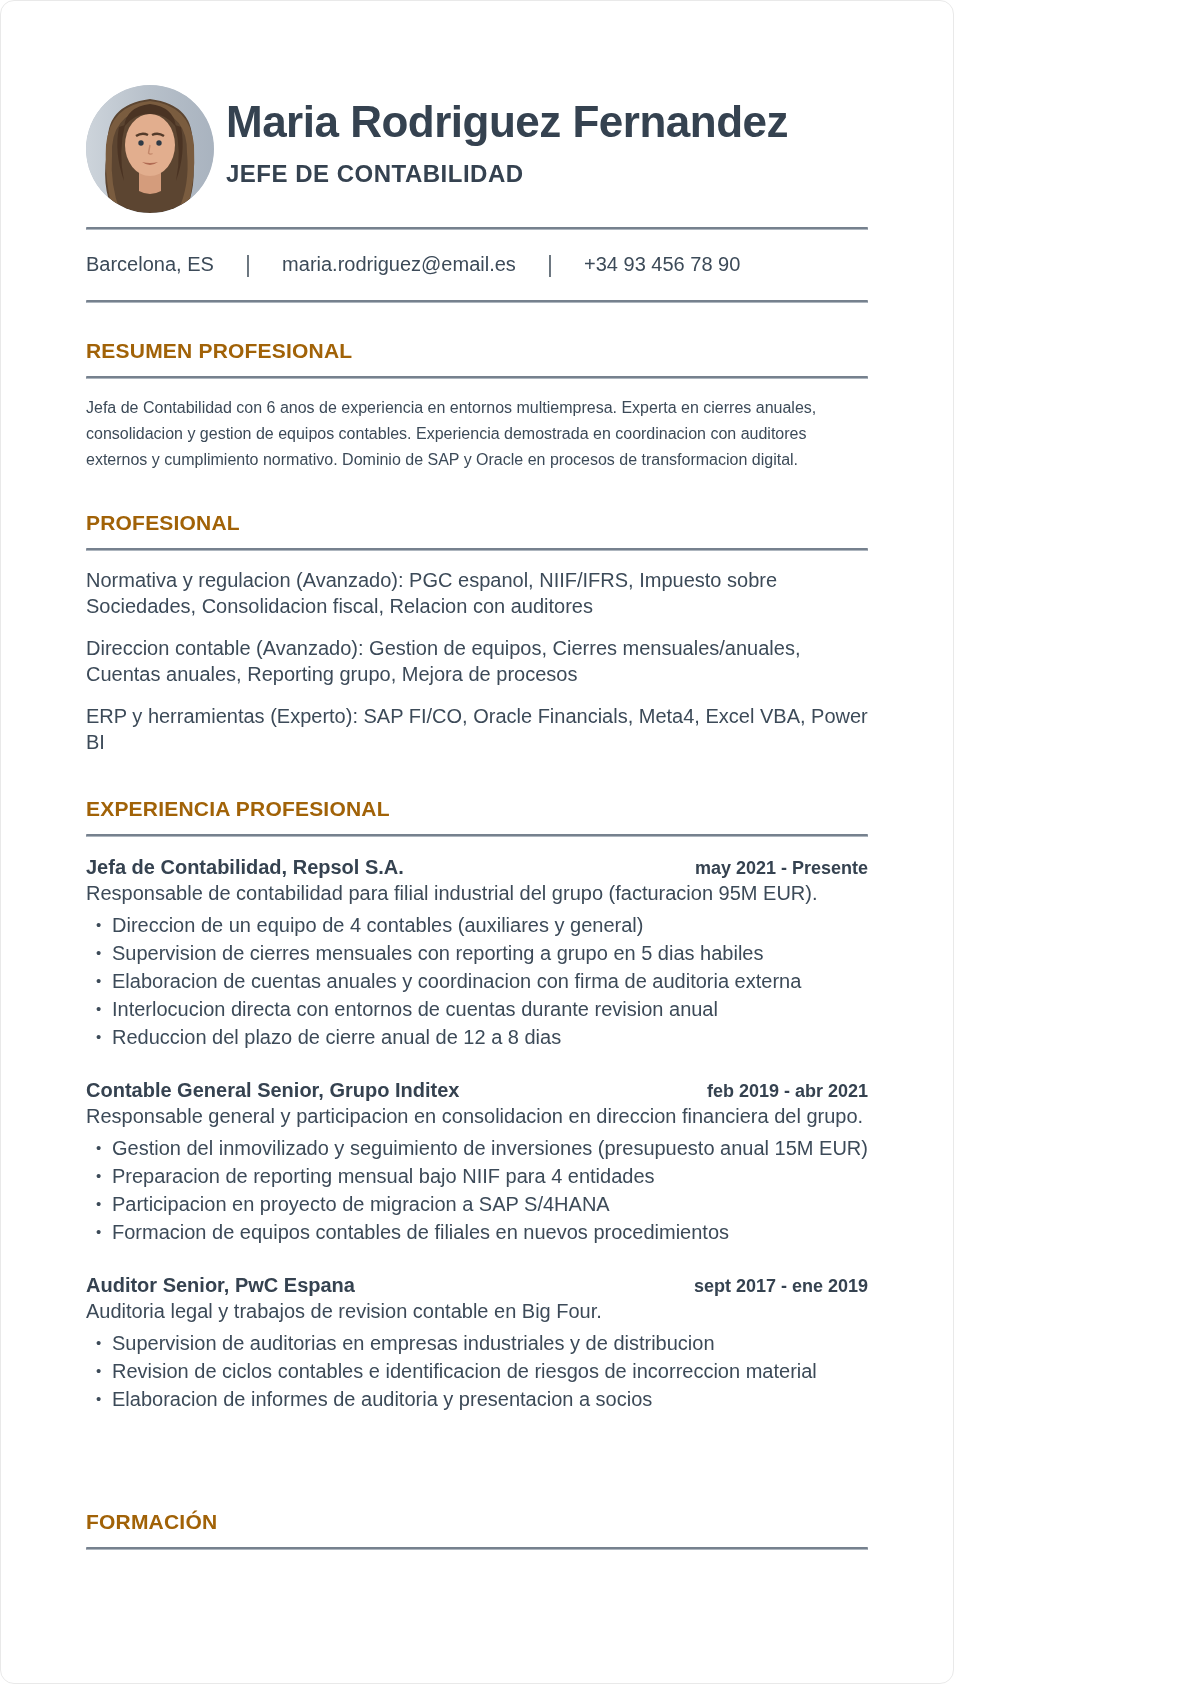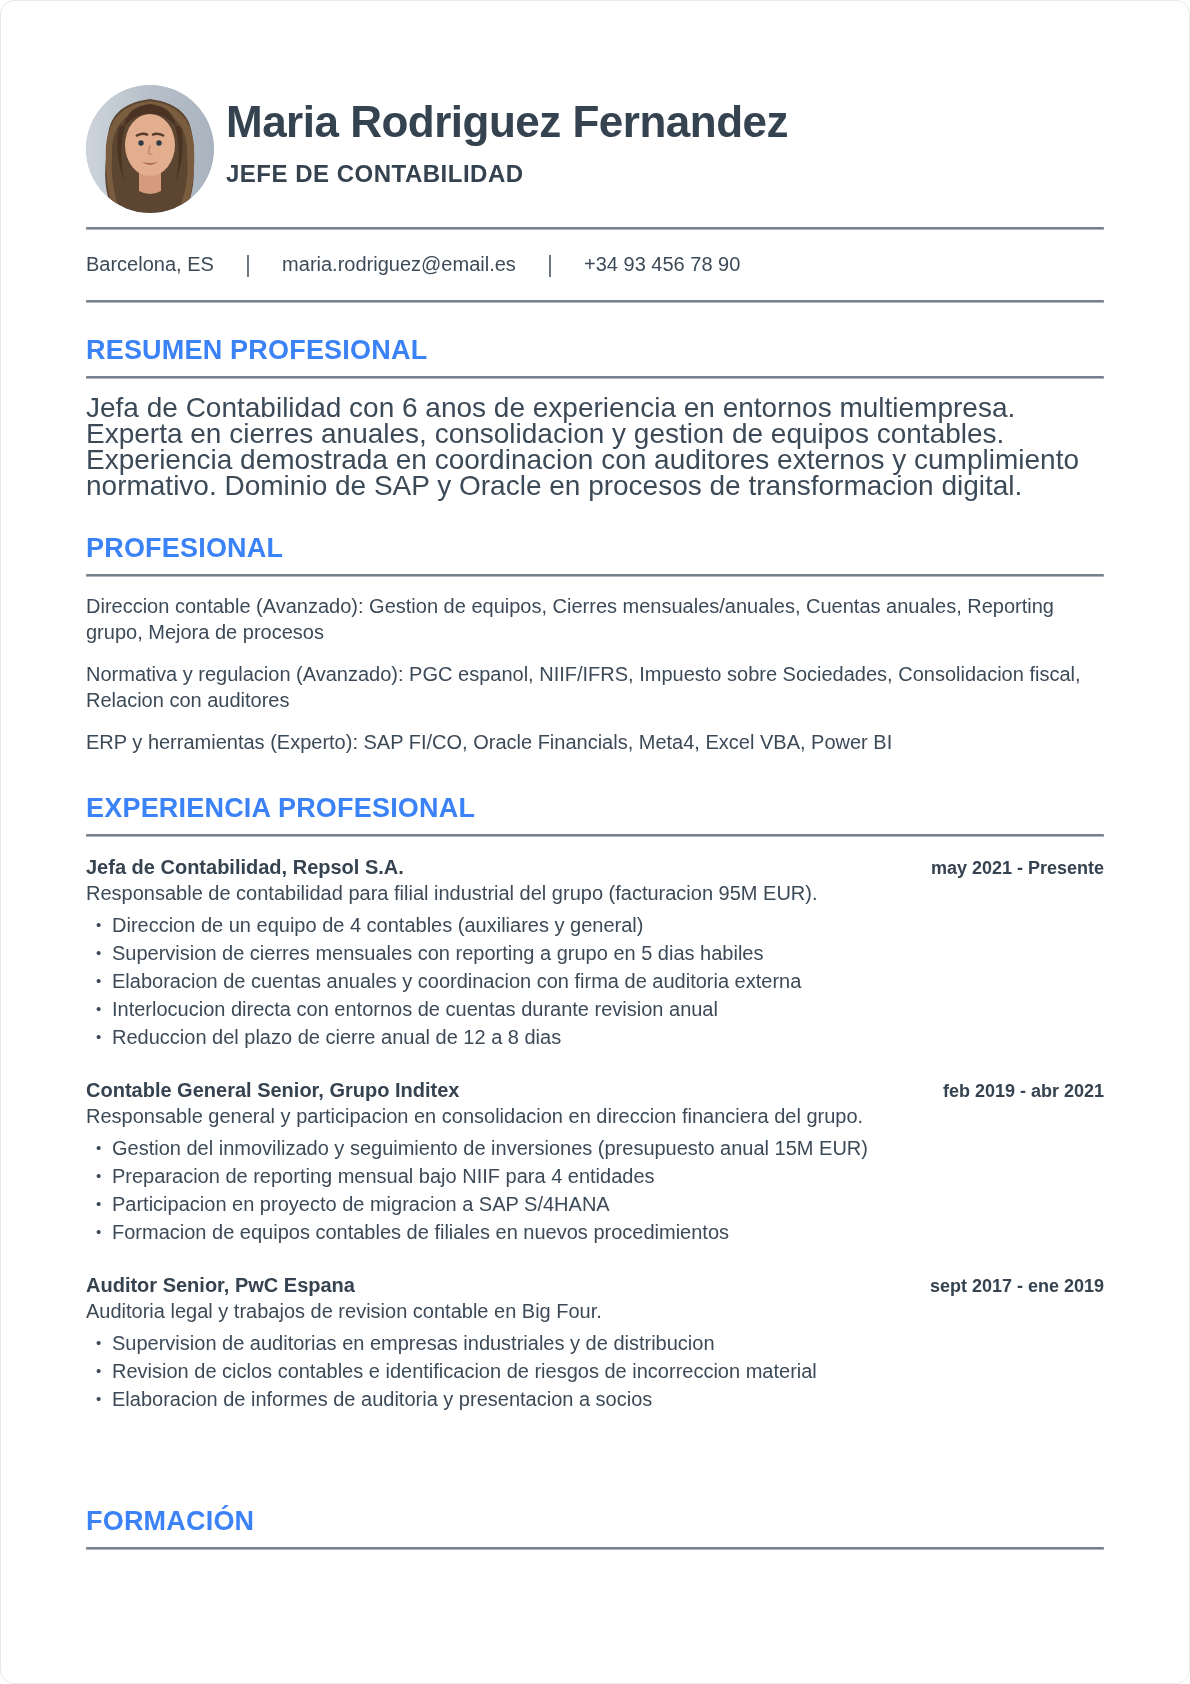--- a/index.html
+++ b/index.html
@@ -3,21 +3,21 @@
 <meta charset="utf-8">
 <style>
   * { box-sizing: border-box; }
   html, body { margin: 0; padding: 0; background: #ffffff; }
   body {
     font-family: "Liberation Sans", "DejaVu Sans", sans-serif;
     color: #3C4A58;
     -webkit-font-smoothing: antialiased;
   }
   .page {
-    width: 1190px;
+    width: 954px;
     height: 1684px;
     border: 1px solid #E9E9E9;
     border-radius: 14px;
     background: #ffffff;
     padding: 84px 85px 0 85px;
     overflow: hidden;
     position: relative;
   }
   
   .header { display: flex; align-items: flex-start; }
@@ -49,31 +49,31 @@
   
   .contact {
     display: flex; justify-content: flex-start; align-items: center;
     gap: 31px; padding: 20px 0 22px 0;
     font-size: 20px; color: #3C4A58;
   }
   .contact .sep { font-size: 24px; font-weight: 300; color: #46535F; transform: scaleX(0.8); }
   
   .section-heading {
     margin: 0;
-    font-size: 27px; font-weight: bold; letter-spacing: 0.2px;
-    line-height: 27px; color: #3b82f6;
+    font-size: 21px; font-weight: bold; letter-spacing: 0.2px;
+    line-height: 27px; color: #a16207;
   }
   .section .hr { margin-top: 12px; }
   .sec-summary { margin-top: 34px; }
   .sec-skills { margin-top: 36px; }
   .sec-experience { margin-top: 40px; }
   .sec-education { margin-top: 95px; }
   .body-text {
     margin: 16px 0 0 0;
-    font-size: 28px; line-height: 26px;
+    font-size: 16px; line-height: 26px;
   }
   .skill-item { margin: 16px 0 0 0; font-size: 20px; line-height: 26px; }
   
   .job { margin-top: 26px; }
   .job-first { margin-top: 17px; }
   .job-head { display: flex; justify-content: space-between; align-items: baseline; }
   .job-title { margin: 0; font-size: 20px; font-weight: bold; line-height: 26px; color: #354250; }
   .job-dates { font-size: 18px; font-weight: bold; white-space: nowrap; color: #354250; }
   .job-summary { margin: 0; font-size: 20px; line-height: 26px; }
   .job-bullets { list-style: none; margin: 5px 0 0 0; padding: 0; }
@@ -148,22 +148,22 @@
 
   <section class="section sec-summary">
     <h2 class="section-heading">RESUMEN PROFESIONAL</h2>
     <div class="hr"></div>
     <p class="body-text">Jefa de Contabilidad con 6 anos de experiencia en entornos multiempresa. Experta en cierres anuales, consolidacion y gestion de equipos contables. Experiencia demostrada en coordinacion con auditores externos y cumplimiento normativo. Dominio de SAP y Oracle en procesos de transformacion digital.</p>
   </section>
 
   <section class="section sec-skills">
     <h2 class="section-heading">PROFESIONAL</h2>
     <div class="hr"></div>
+    <p class="skill-item">Normativa y regulacion (Avanzado): PGC espanol, NIIF/IFRS, Impuesto sobre Sociedades, Consolidacion fiscal, Relacion con auditores</p>
     <p class="skill-item">Direccion contable (Avanzado): Gestion de equipos, Cierres mensuales/anuales, Cuentas anuales, Reporting grupo, Mejora de procesos</p>
-    <p class="skill-item">Normativa y regulacion (Avanzado): PGC espanol, NIIF/IFRS, Impuesto sobre Sociedades, Consolidacion fiscal, Relacion con auditores</p>
     <p class="skill-item">ERP y herramientas (Experto): SAP FI/CO, Oracle Financials, Meta4, Excel VBA, Power BI</p>
   </section>
 
   <section class="section sec-experience">
     <h2 class="section-heading">EXPERIENCIA PROFESIONAL</h2>
     <div class="hr"></div>
 
     <article class="job job-first">
       <div class="job-head">
         <h3 class="job-title">Jefa de Contabilidad, Repsol S.A.</h3>

